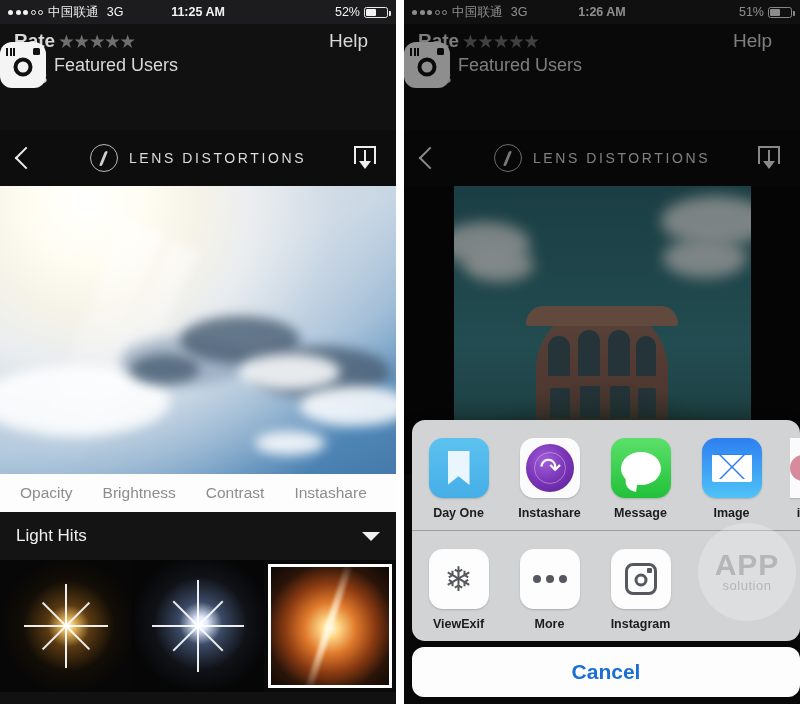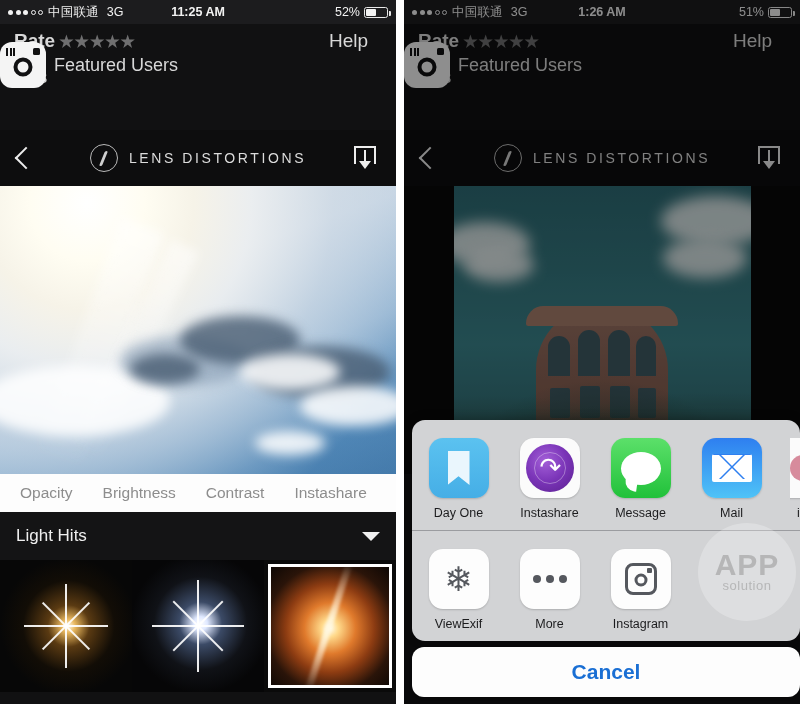--- a/index.html
+++ b/index.html
@@ -123,21 +123,21 @@
 
   
   .sheet { position:absolute; left:8px; right:0; bottom:0; z-index:9; }
   .sheet-card { background:#d2d3d5; border-radius:13px 13px 13px 13px; overflow:hidden;
     box-shadow:0 -1px 10px rgba(0,0,0,.25); }
   .sheet-row { display:flex; align-items:flex-start; padding:18px 0 10px 14px; gap:26px; position:relative; }
   .sheet-row.row2 { border-top:1px solid #9b9ca0; }
   .app { width:65px; display:flex; flex-direction:column; align-items:center; gap:8px; flex:0 0 auto; }
   .app .tile { width:60px; height:60px; border-radius:14px; position:relative; overflow:hidden;
     box-shadow:0 1px 2px rgba(0,0,0,.18); }
-  .app .cap { font-size:12.5px; color:#1c1c1e; white-space:nowrap; }
+  .app .cap { font-size:12.5px; color:#1c1c1e; white-space:nowrap;font-weight:bold; }
   .app.clipped { width:26px; overflow:hidden; }
   .app.clipped .tile { width:60px; }
 
   .tile.dayone { background:linear-gradient(180deg,#5bc2f0,#45aee6); display:flex; align-items:center; justify-content:center; }
   .bookmark { width:22px; height:34px; background:#eaf6fd;
     clip-path:polygon(0 0,100% 0,100% 100%,50% 74%,0 100%); }
   .tile.insta { background:#fbfbfb; display:flex; align-items:center; justify-content:center; }
   .insta-c { width:48px; height:48px; border-radius:50%;
     background:radial-gradient(circle at 40% 35%, #a35fd8 0%, #7b35b8 48%, #5a1f90 100%);
     display:flex; align-items:center; justify-content:center; position:relative; }
@@ -397,21 +397,21 @@
           <div class="app">
             <span class="tile msg">
                 <i class="bubble"></i>
               </span>
             <span class="cap">Message</span>
           </div>
           <div class="app">
             <span class="tile mail">
                 <i class="envelope"></i>
               </span>
-            <span class="cap">Mail</span>
+            <span class="cap">Image</span>
           </div>
           <div class="app clipped">
             <span class="tile icloud">
                 <i class="icloud-dot"></i>
               </span>
             <span class="cap">iC</span>
           </div>
         </div>
 
         <div class="sheet-row row2">

